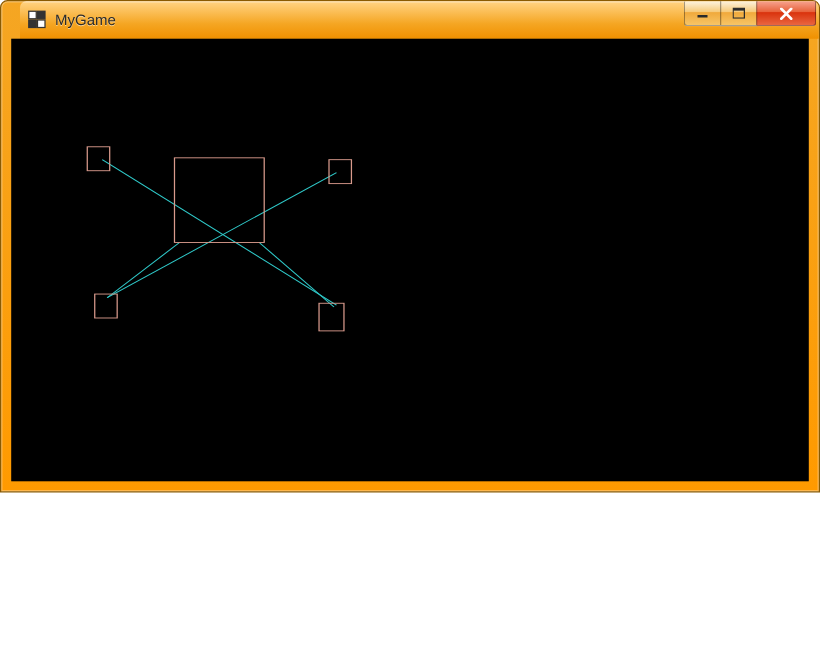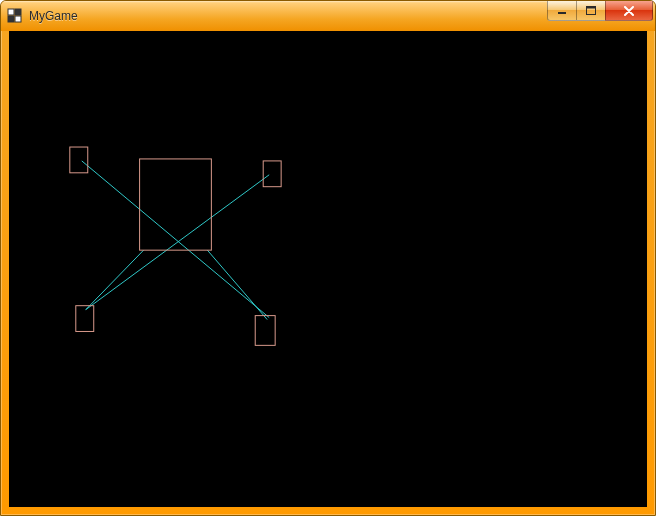--- a/index.html
+++ b/index.html
@@ -1,24 +1,25 @@
 <!DOCTYPE html>
 <html><head>
 <meta charset="utf-8">
 <style>
   * { box-sizing: border-box; margin: 0; padding: 0; }
   html, body { width: 656px; height: 518px; overflow: hidden; font-family: "Segoe UI", Tahoma, sans-serif; font-size: 12px; }
 
   .window-frame {
-    width: 656px; height: 516px;
+    width: 656px; height: 394px;
     background: linear-gradient(to bottom, #f5a623 0%, #ff9a00 100%);
     border: 1px solid #8a5a00;
     border-radius: 6px 6px 0 0;
     position: relative;
     box-shadow: inset 0 0 0 1px rgba(255,255,255,0.3);
+    padding-left: 15px;
   }
 
   .titlebar {
     height: 30px;
     display: flex;
     align-items: center;
     padding: 0 2px 0 6px;
     background: linear-gradient(to bottom, #ffe9c2 0%, #ffcf7a 6%, #f5a623 60%, #f09000 100%);
     border-top-left-radius: 5px;
     border-top-right-radius: 5px;

